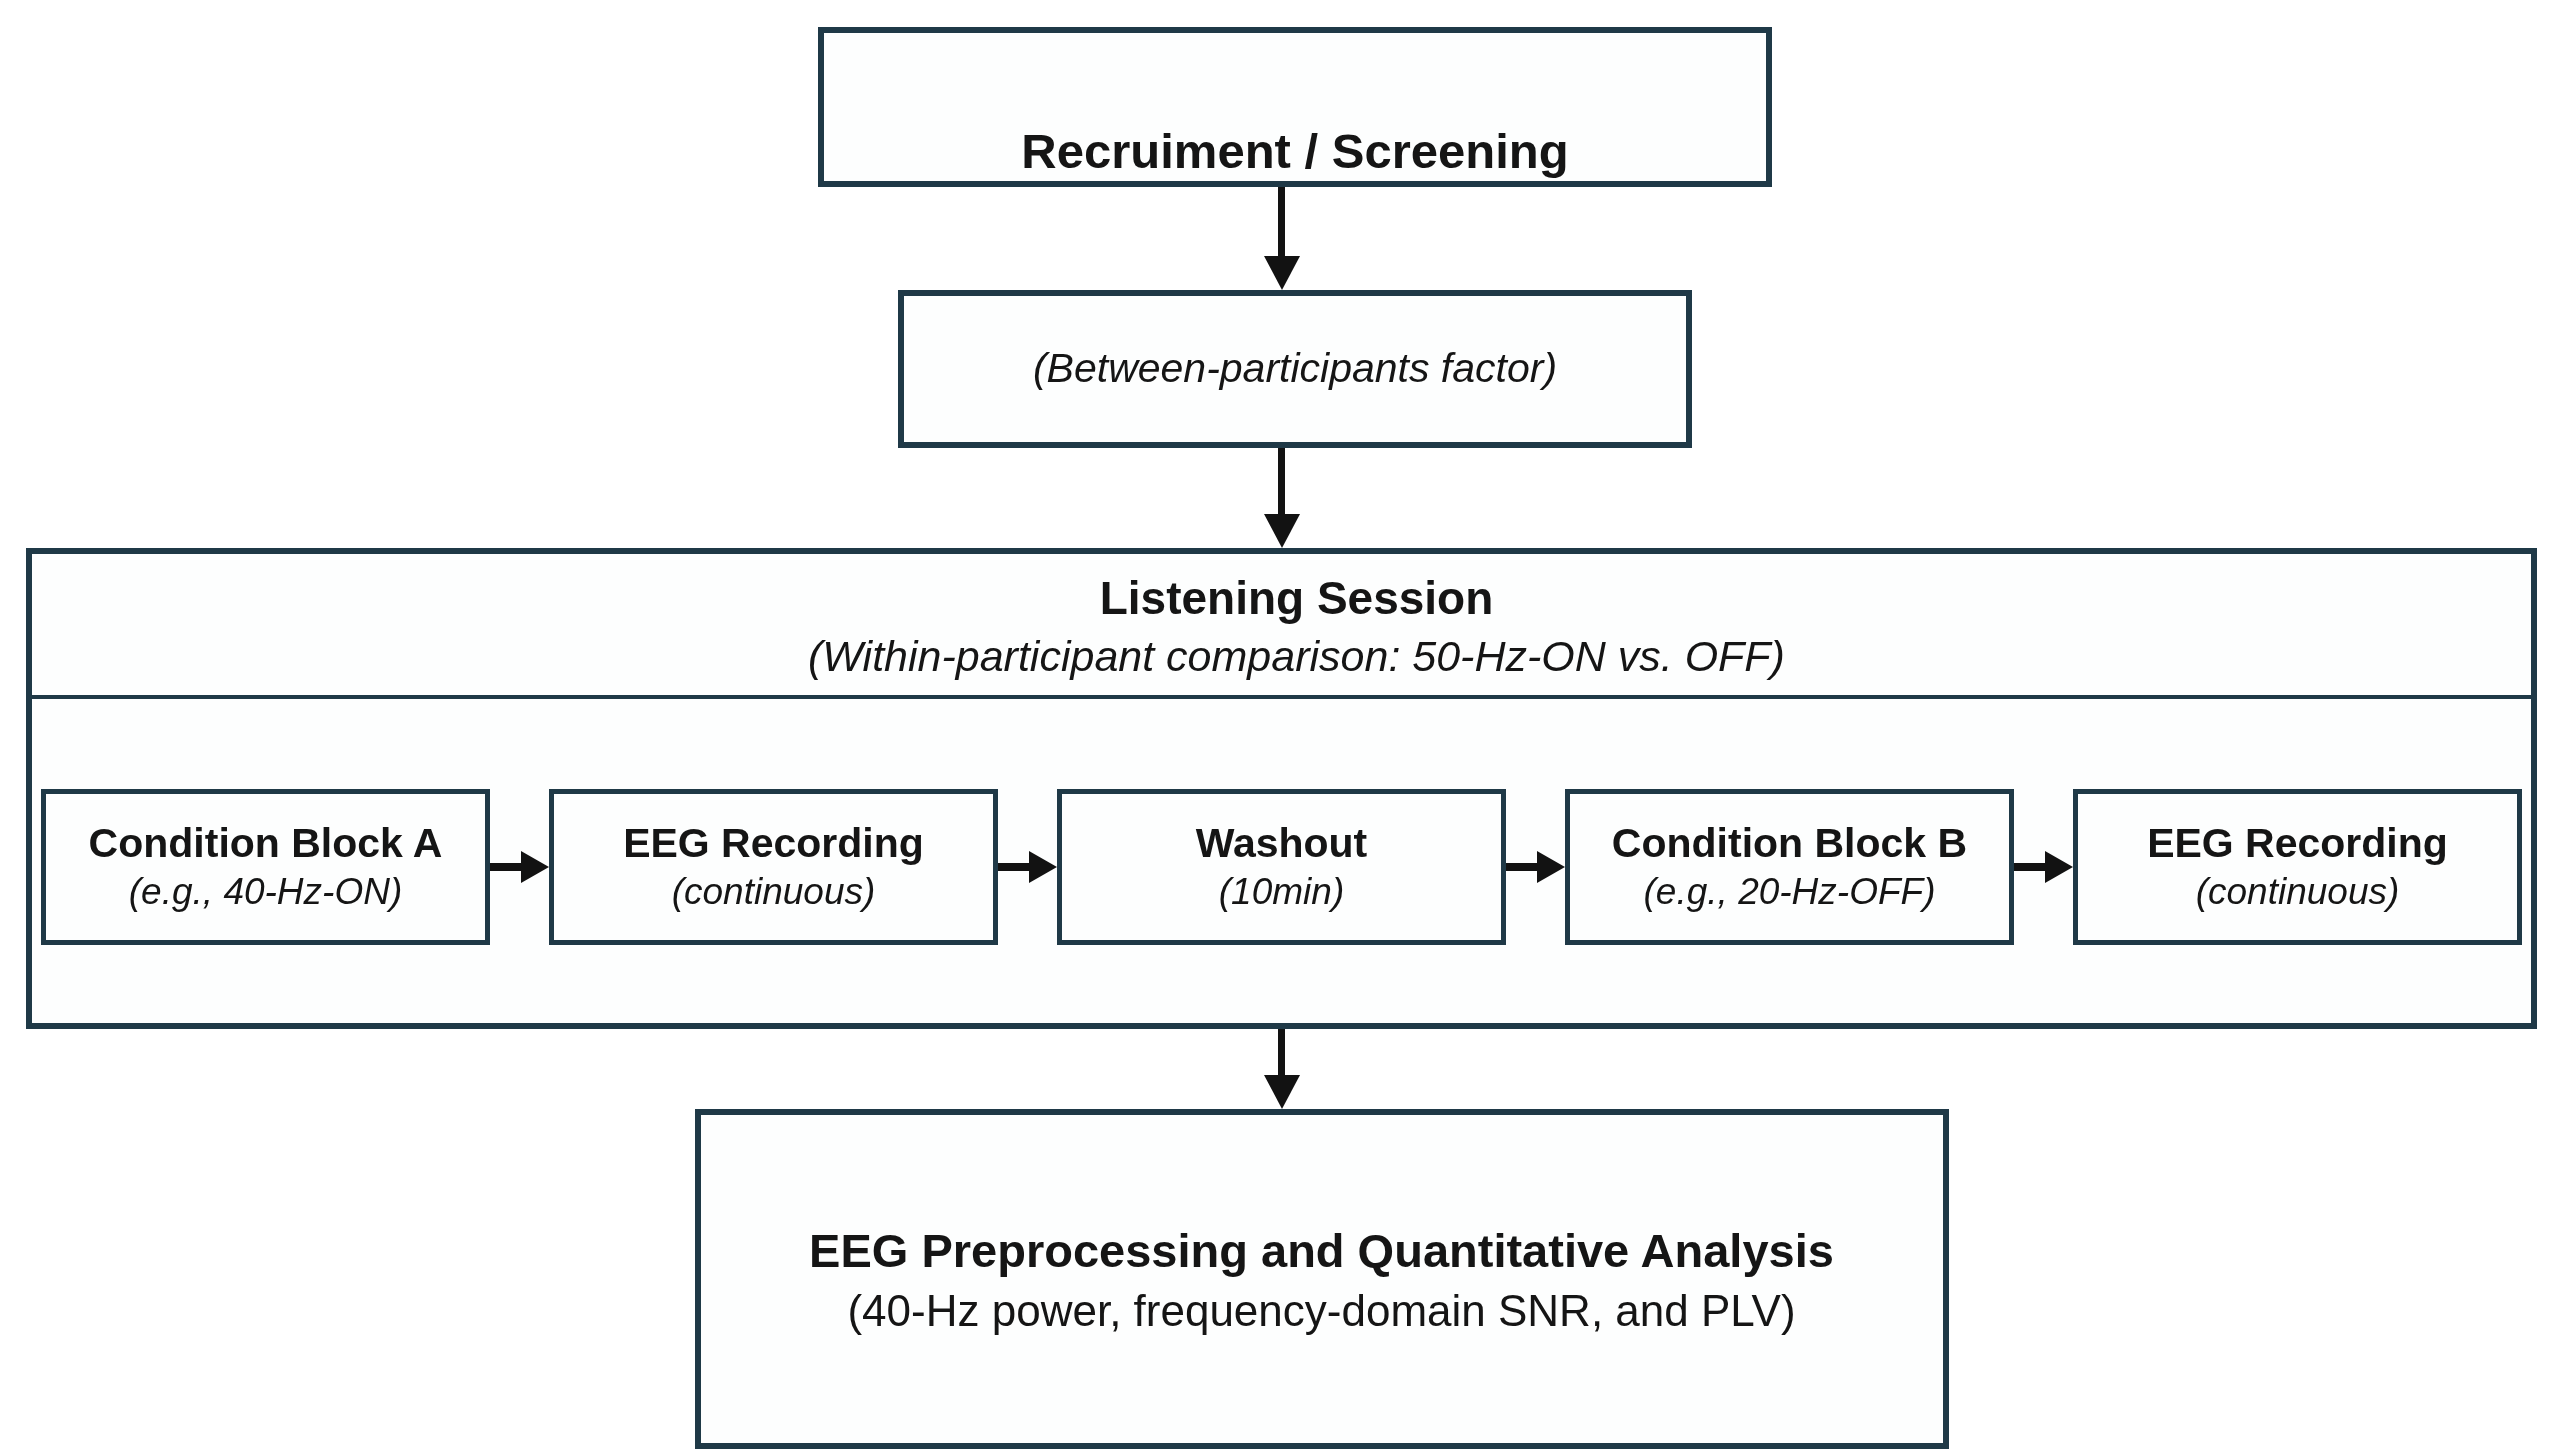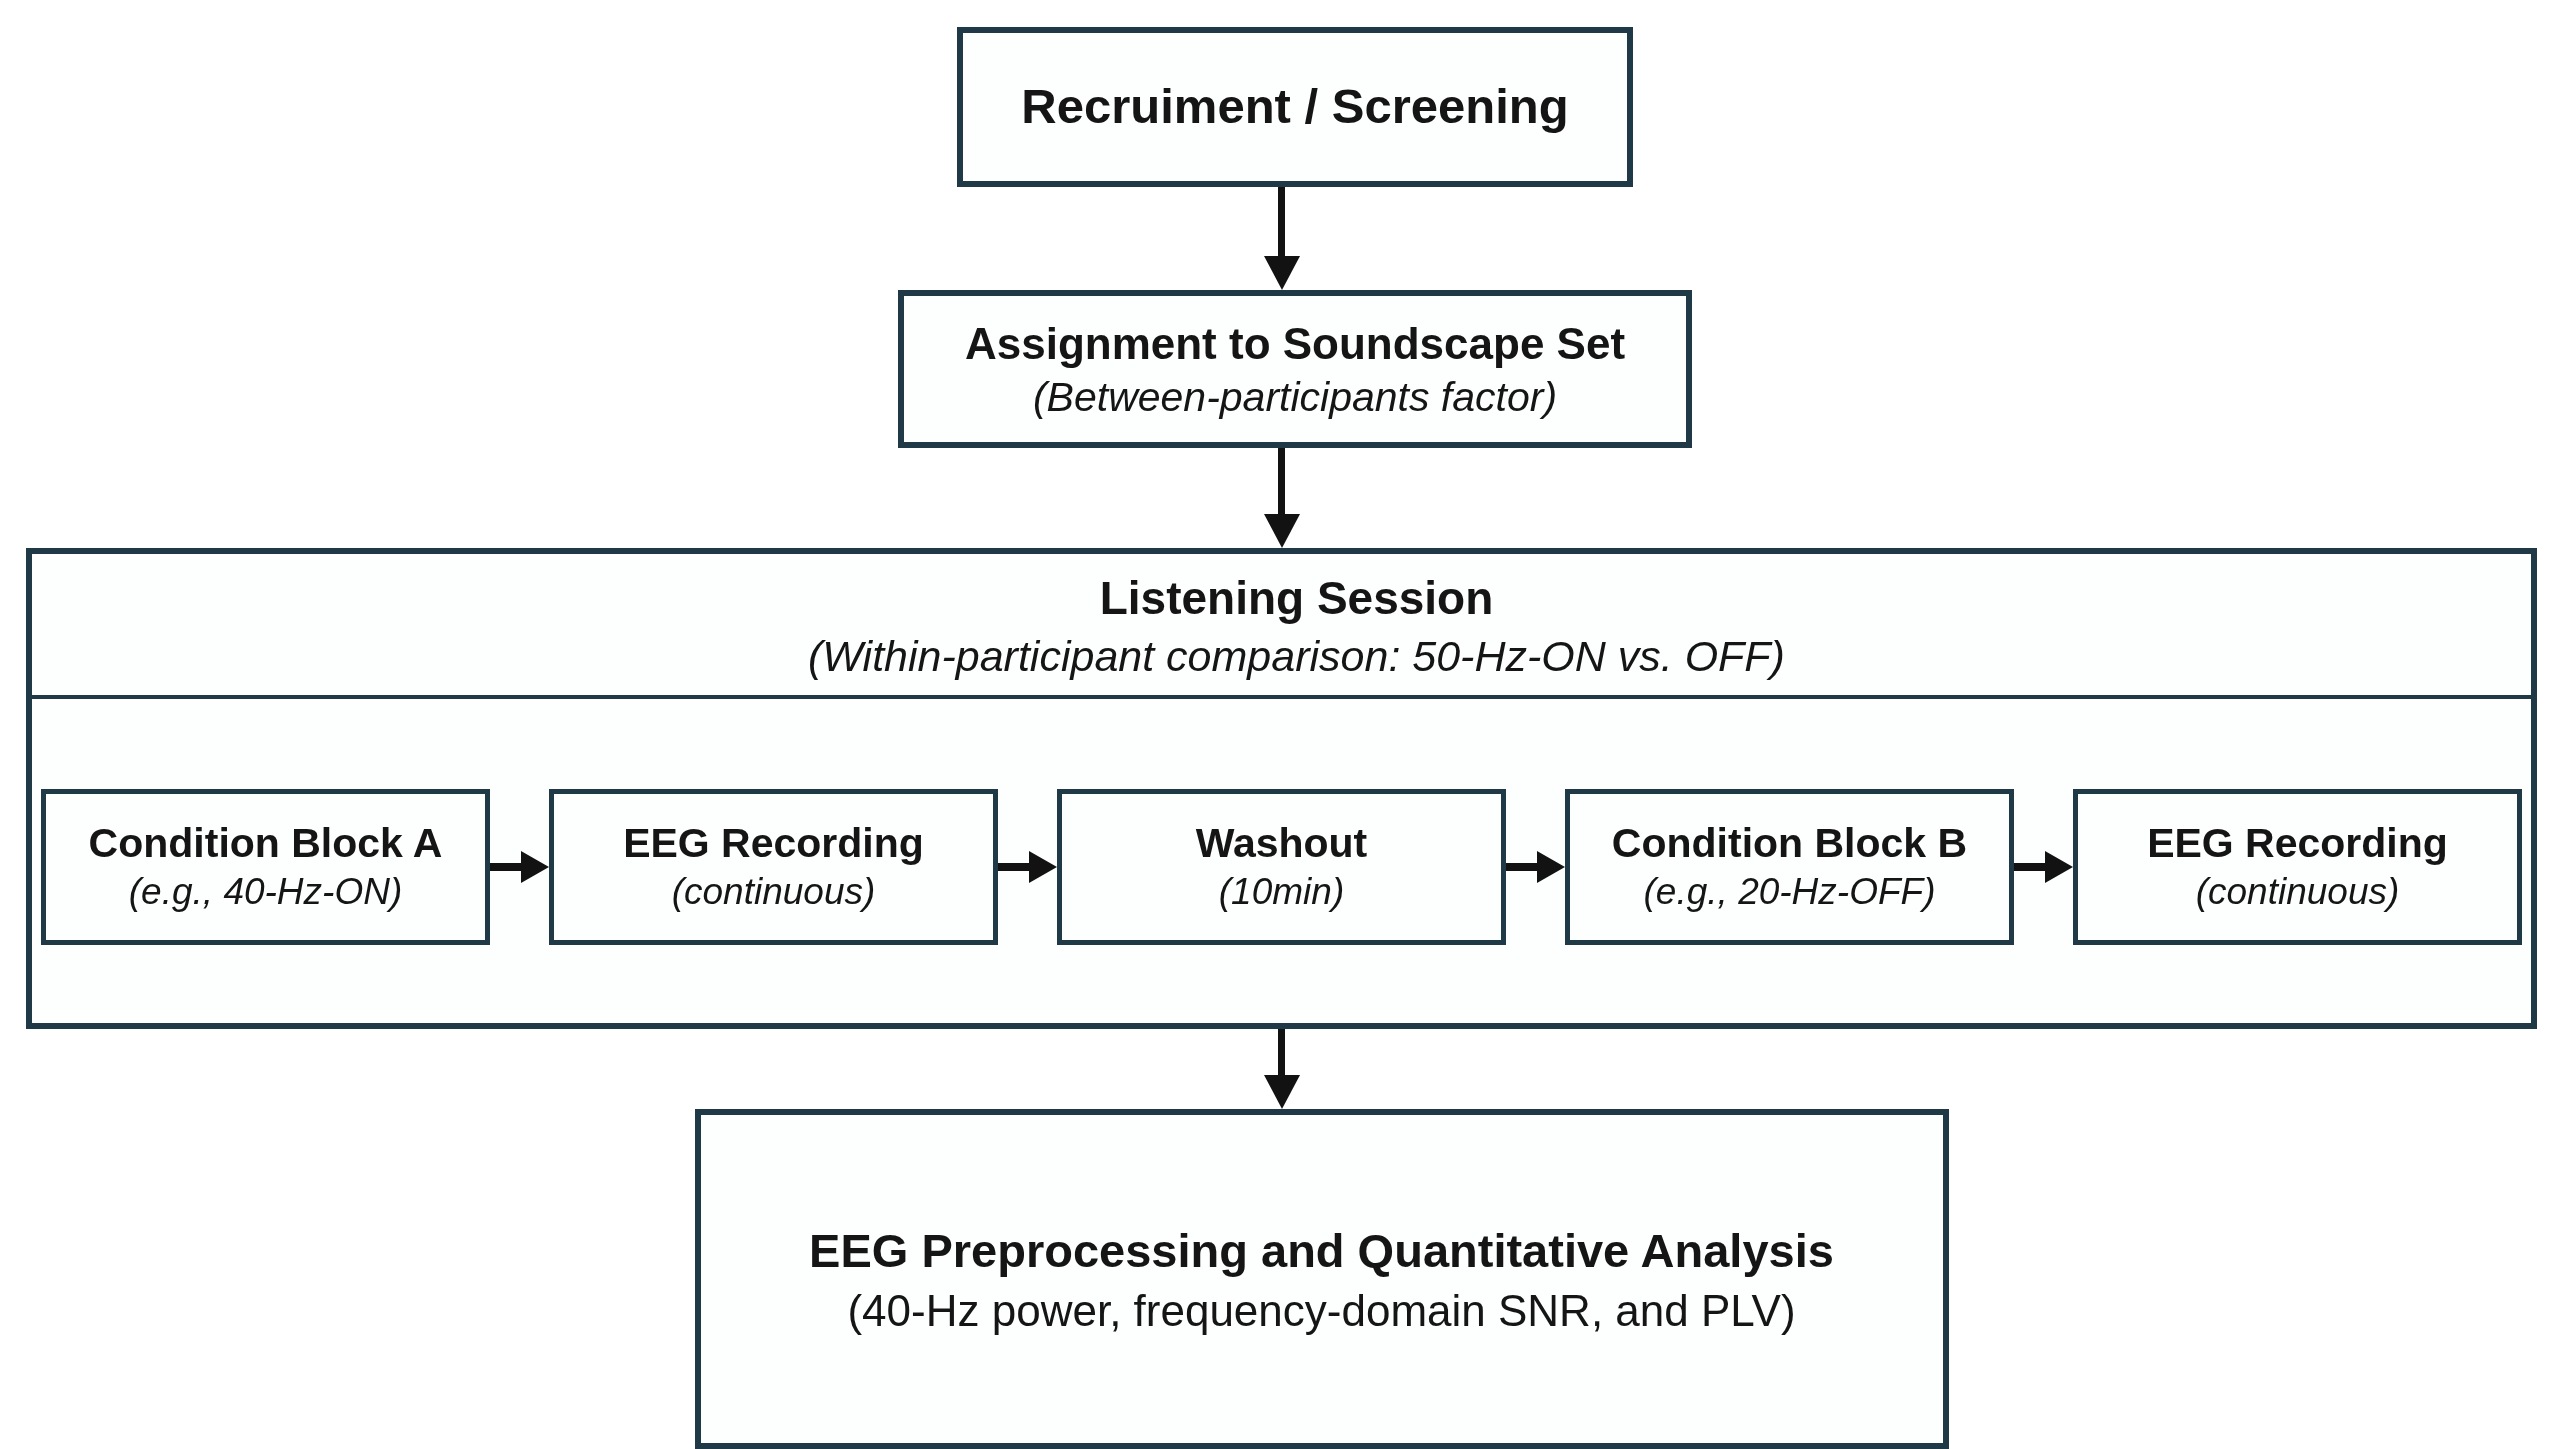--- a/index.html
+++ b/index.html
@@ -16,21 +16,21 @@
     padding-top: 27px;
   }
   
   .node {
     background: #fdfefe;
     border: 6.2px solid #1f3947;
     display: flex; flex-direction: column;
     align-items: center; justify-content: center;
     text-align: center;
   }
-  .box-top { width: 676px; height: 160px; margin-left: 27px; }
+  .box-top { width: 954px; height: 160px; margin-left: 27px; justify-content: flex-end; }
   .box-assign { width: 794px; height: 158px; margin-left: 27px; }
   .box-bottom { width: 1254px; height: 341px; margin-left: 80px; }
 
   .title-xl { font-size: 49px; font-weight: 700; line-height: 1.2; }
   .title-lg { font-size: 44px; font-weight: 700; line-height: 1.3; }
   .sub-lg   { font-size: 41px; font-style: italic; line-height: 1.25; }
   .title-xxl{ font-size: 47px; font-weight: 700; line-height: 1.35; }
   .sub-xl   { font-size: 44px; line-height: 1.3; }
 
   
@@ -104,21 +104,20 @@
   <div class="node box-top">
     <div class="title-xl">Recruiment / Screening</div>
   </div>
 
   <div class="varrow varrow-1">
     <div class="shaft"></div>
     <div class="head"></div>
   </div>
 
   <div class="node box-assign">
-    <div class="title-lg">Assignment to Soundscape Set</div>
     <div class="sub-lg">(Between-participants factor)</div>
   </div>
 
   <div class="varrow varrow-2">
     <div class="shaft"></div>
     <div class="head"></div>
   </div>
 
   <div class="session">
     <div class="session-header">

